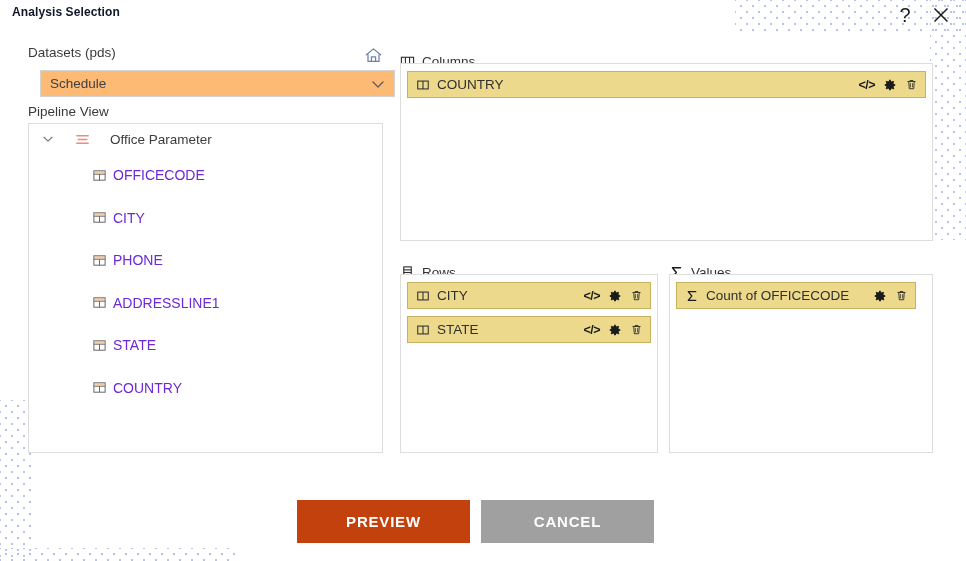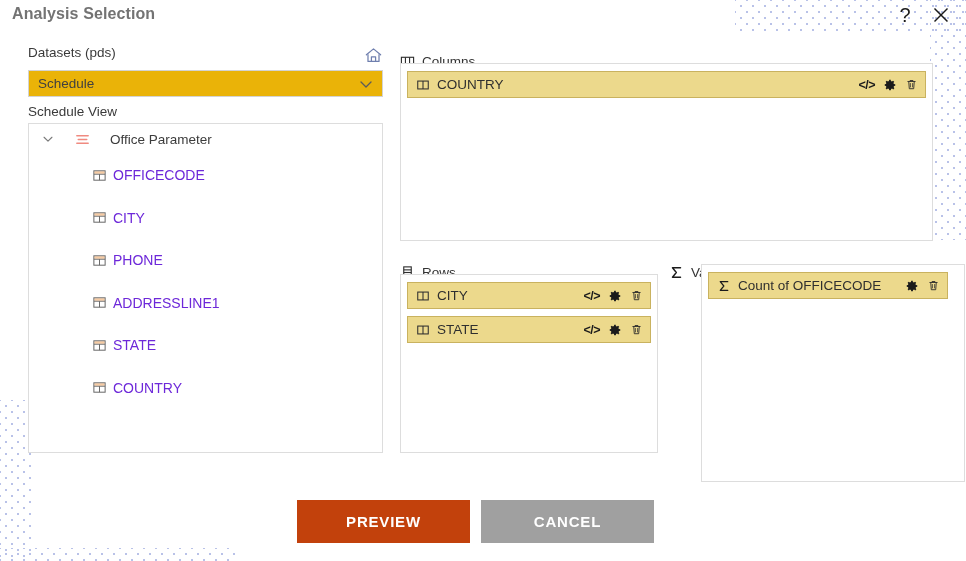--- a/index.html
+++ b/index.html
@@ -33,23 +33,23 @@
   }
   #dots-top-right   { left: 735px; top: 0px;   width: 231px; height: 32px; }
   #dots-right-edge  { left: 930px; top: 0px;   width: 36px;  height: 240px; }
   #dots-bottom-left { left: 0px;   top: 400px; width: 34px;  height: 161px; }
   #dots-bottom-strip{ left: 0px;   top: 548px; width: 236px; height: 13px; }
 
   
   #page-title {
     position: absolute;
     left: 12px; top: 5px;
-    font-size: 16px;
+    font-size: 12px;
     font-weight: bold;
-    color: #737373;
+    color: #0f172a;
     letter-spacing: .1px;
     z-index: 3;
   }
   .winbtn {
     position: absolute;
     z-index: 4;
     width: 26px; height: 26px;
     display: flex; align-items: center; justify-content: center;
     color: #1a1a1a;
     cursor: pointer;
@@ -73,24 +73,24 @@
     position: absolute;
     left: 362px; top: 44px;
     width: 22px; height: 22px;
     display: flex; align-items: center; justify-content: center;
     cursor: pointer;
     z-index: 3;
   }
 
   #dataset-select {
     position: absolute;
-    left: 28px; top: 70px;
+    left: 40px; top: 70px;
     width: 355px; height: 27px;
     border: 1px solid #d3d3d3;
-    background: #eab308;
+    background: #fdba74;
     display: flex;
     align-items: center;
     padding: 0 8px 0 9px;
     font-size: 13.5px;
     color: #404040;
     cursor: pointer;
     z-index: 3;
   }
   #dataset-select .sel-value { flex: 1; }
   #dataset-select .chev { color: #5b5b5b; display: flex; align-items: center; }
@@ -148,21 +148,21 @@
     z-index: 3;
   }
 
   #columns-header { left: 400px; top: 42px; }
   #columns-box    { left: 400px; top: 63px; width: 533px; height: 178px; }
 
   #rows-header { left: 400px; top: 253px; }
   #rows-box    { left: 400px; top: 274px; width: 258px; height: 179px; }
 
   #values-header { left: 669px; top: 253px; }
-  #values-box    { left: 669px; top: 264px; width: 264px; height: 218px; margin-left: 32px; }
+  #values-box    { left: 669px; top: 274px; width: 264px; height: 179px; }
 
   .chip {
     display: flex;
     align-items: center;
     height: 27px;
     background: #ecd98c;
     border: 1px solid #c9b25f;
     padding: 0 7px 0 8px;
     margin-bottom: 7px;
     font-size: 13.5px;
@@ -232,21 +232,21 @@
 
   <div id="dataset-select">
     <span class="sel-value">Schedule</span>
     <span class="chev">
       <svg width="16" height="16" viewBox="0 0 16 16">
         <path d="M3 6 L8 11 L13 6" fill="none" stroke="#5b5b5b" stroke-width="1.3" stroke-linecap="round" stroke-linejoin="round"></path>
       </svg>
     </span>
   </div>
 
-  <div class="field-label" id="pipeline-label">Schedule View</div>
+  <div class="field-label" id="pipeline-label">Pipeline View</div>
 
   <div id="pipeline-tree">
 
     <div class="tree-root-row">
       <span class="tree-caret icon">
         <svg width="14" height="14" viewBox="0 0 16 16">
           <path d="M3.5 6 L8 10.5 L12.5 6" fill="none" stroke="#7a7a7a" stroke-width="1.3" stroke-linecap="round" stroke-linejoin="round"></path>
         </svg>
       </span>
       <span class="icon">

